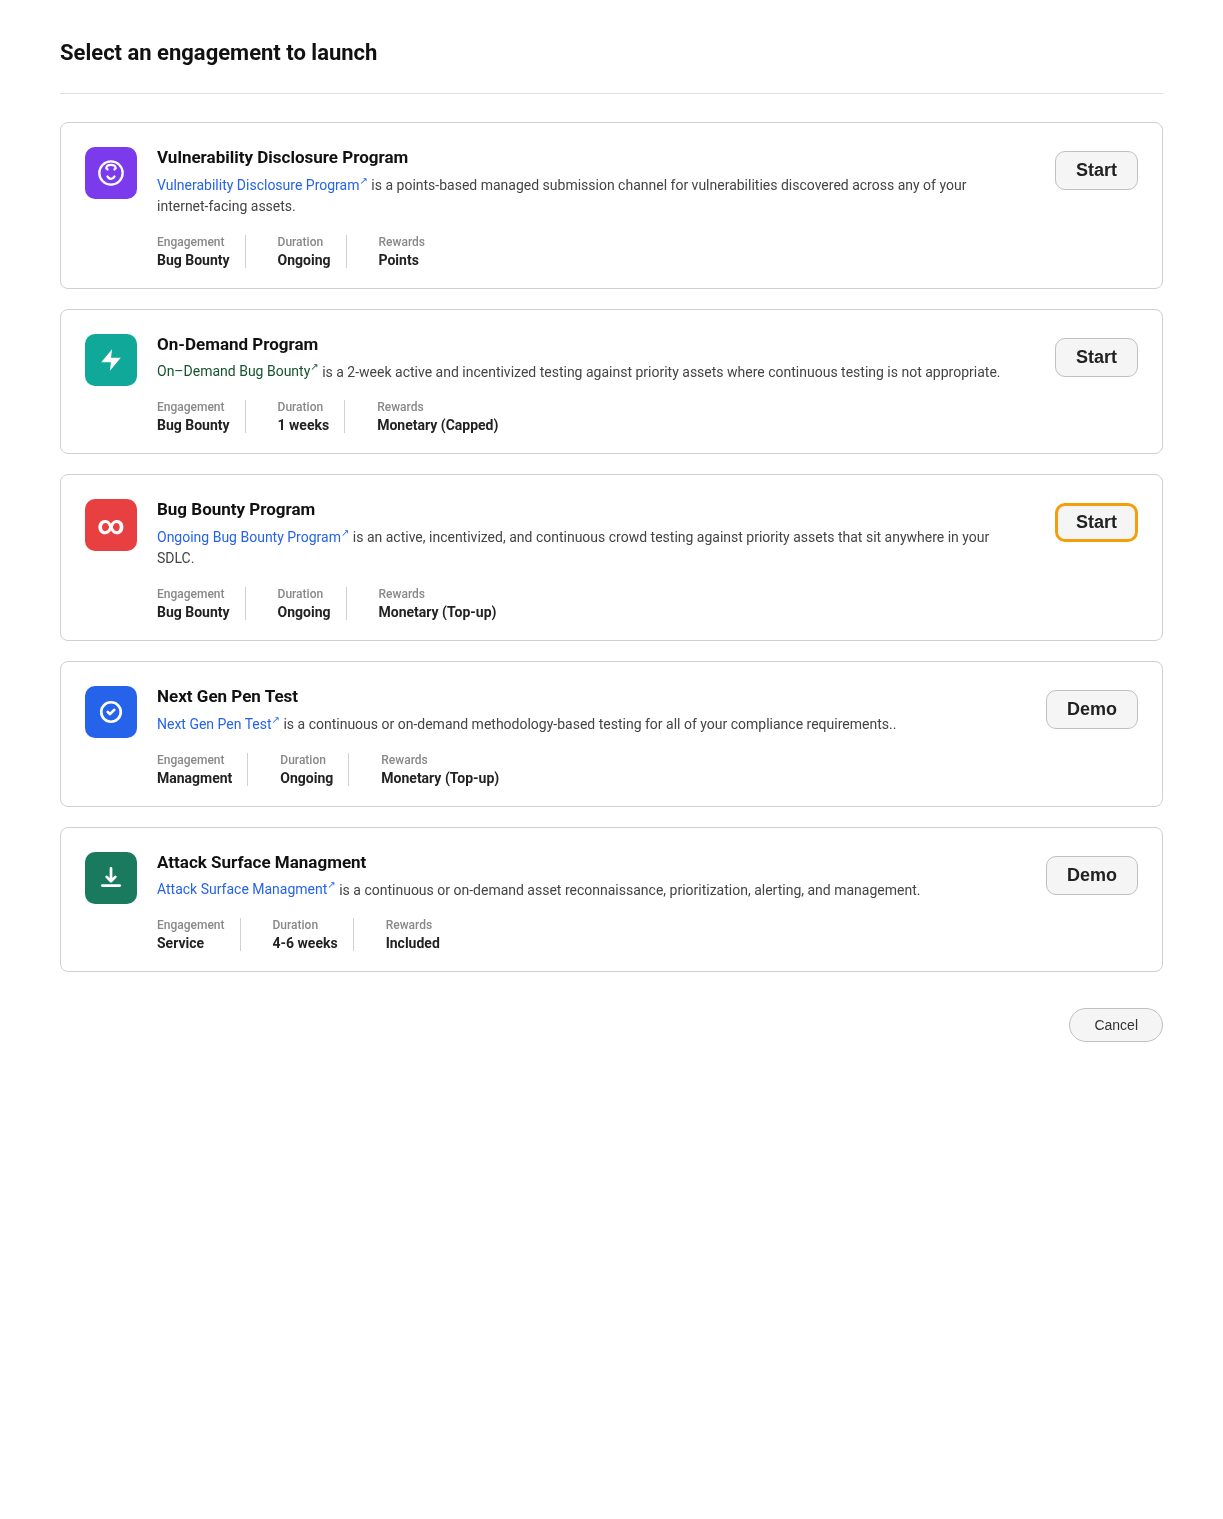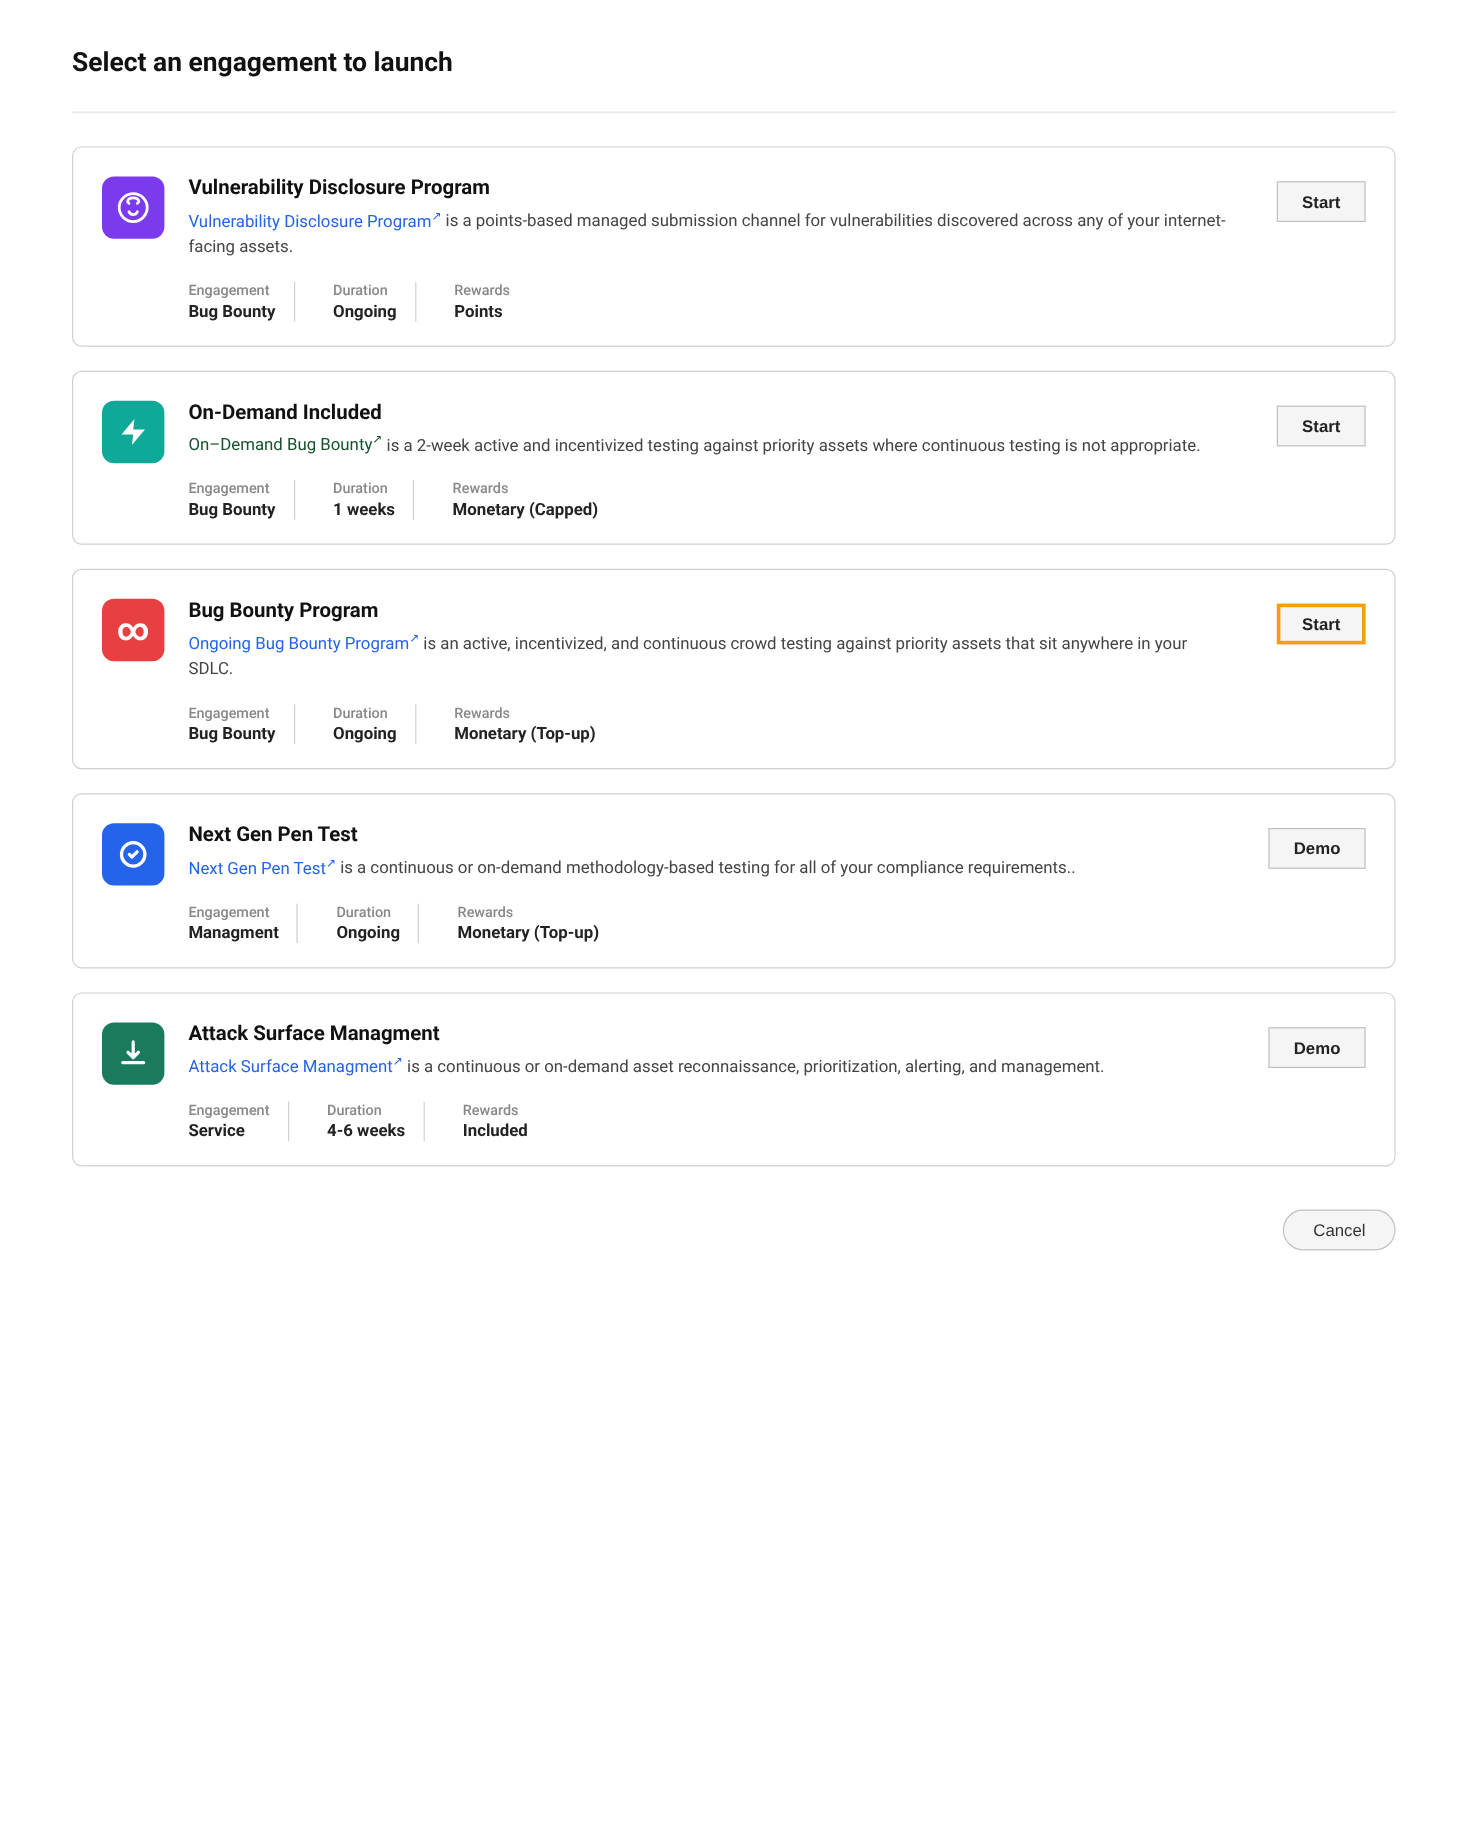--- a/index.html
+++ b/index.html
@@ -92,22 +92,22 @@
     }
     .card-action {
       flex-shrink: 0;
       margin-left: 16px;
       display: flex;
       align-items: flex-start;
       padding-top: 4px;
     }
     .btn {
       padding: 8px 20px;
-      border-radius: 0;
-      font-size: 14px;
+      border-radius: 10px;
+      font-size: 18px;
       font-weight: 600;
       cursor: pointer;
       border: 1px solid #c0c0c0;
       background: #f5f5f5;
       color: #222;
     }
     .btn-highlighted {
       border: 3px solid #f59e0b;
       background: #f5f5f5;
       color: #222;
@@ -165,21 +165,21 @@
         <button class="btn">Start</button>
       </div>
     </div>
     <div class="card">
       <div class="card-icon" style="background: rgb(15, 168, 153); color: rgb(255, 255, 255); font-size: 22px; font-weight: 700;">
         <svg width="26" height="26" viewBox="0 0 24 24" fill="white">
           <polygon points="13 2 3 14 12 14 11 22 21 10 12 10 13 2"></polygon>
         </svg>
       </div>
       <div class="card-content">
-        <div class="card-title">On-Demand Included</div>
+        <div class="card-title">On-Demand Program</div>
         <div class="card-description"><a href="#" style="color: #14532d;">On–Demand Bug Bounty<sup style="font-size: 10px;">↗</sup></a> is a 2-week active and incentivized testing against priority assets where continuous testing is not appropriate.</div>
         <div class="card-meta">
           <div class="meta-item">
             <div class="meta-label">Engagement</div>
             <div class="meta-value">Bug Bounty</div>
           </div>
           <div class="meta-item">
             <div class="meta-label">Duration</div>
             <div class="meta-value">1 weeks</div>
           </div>

